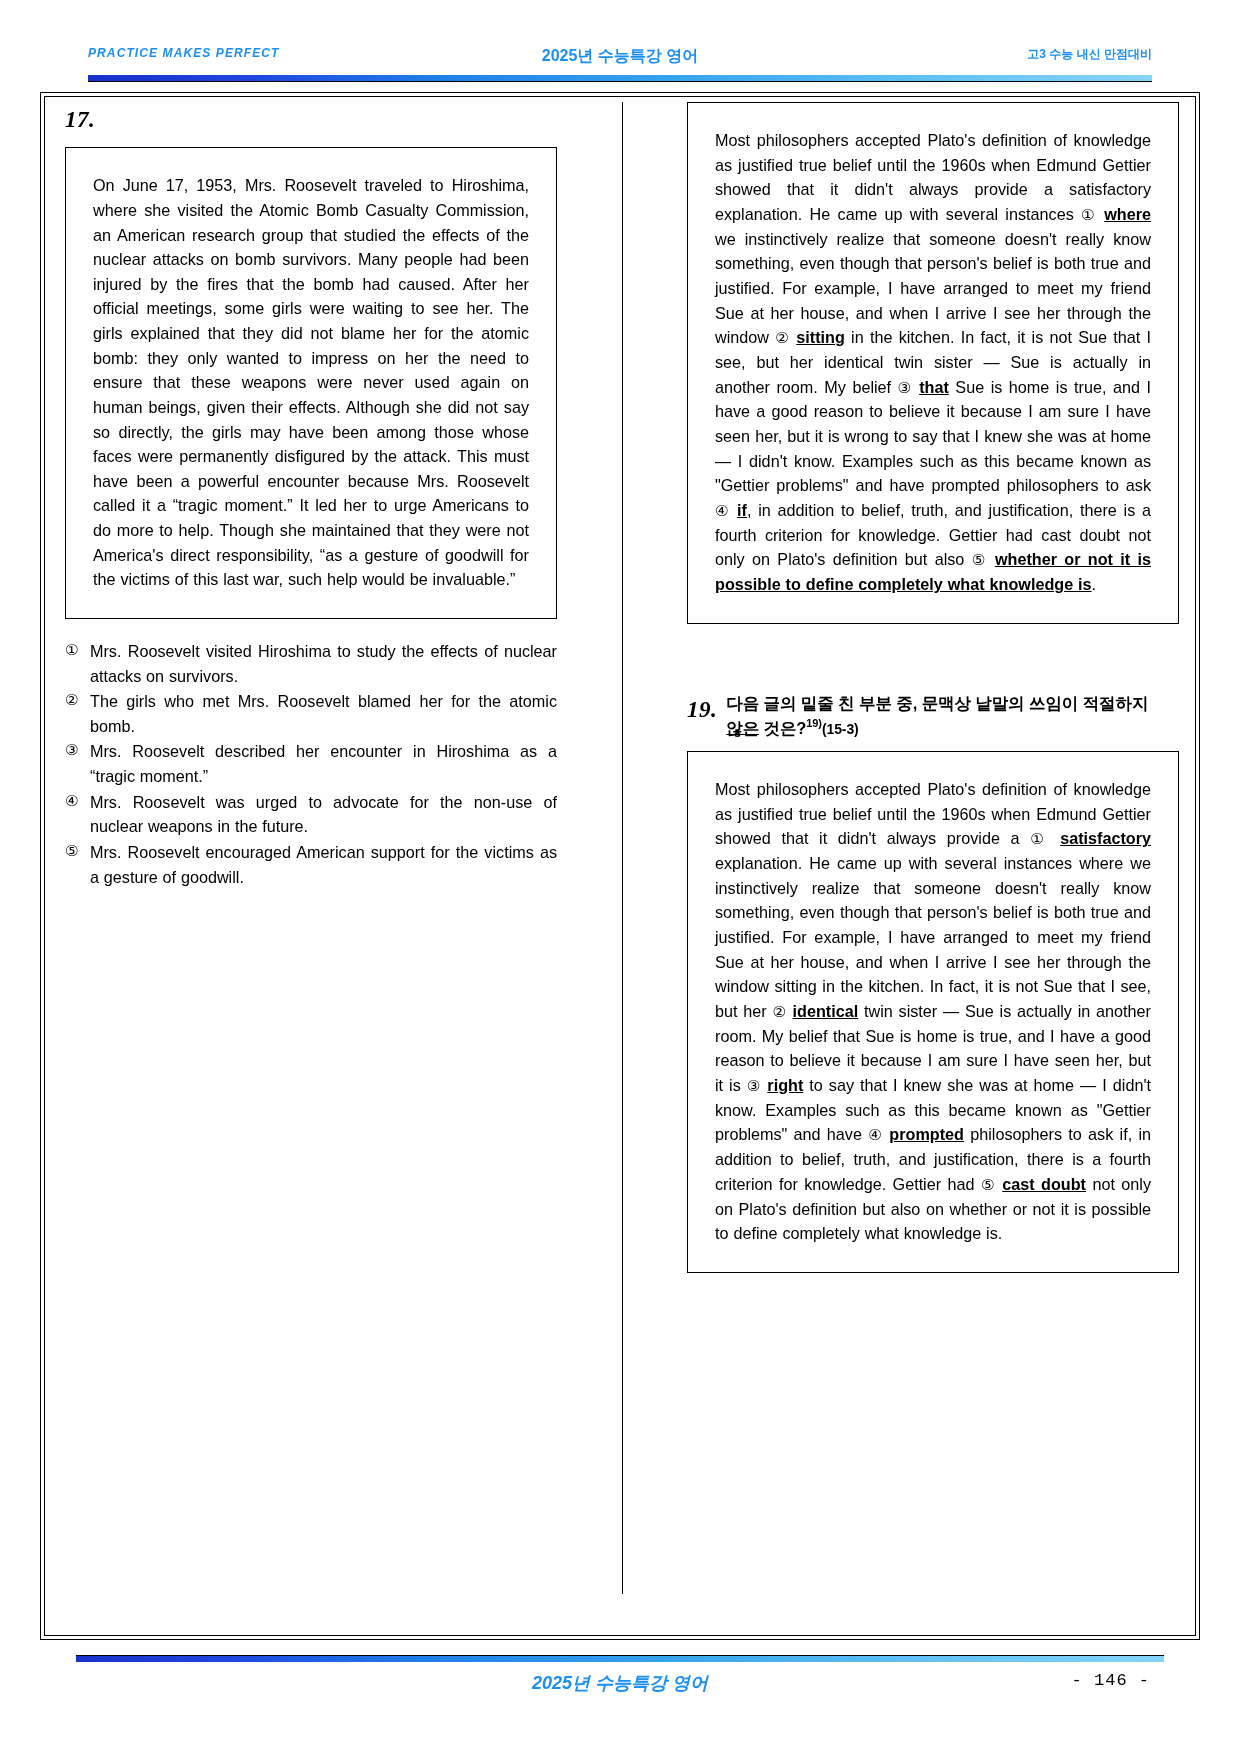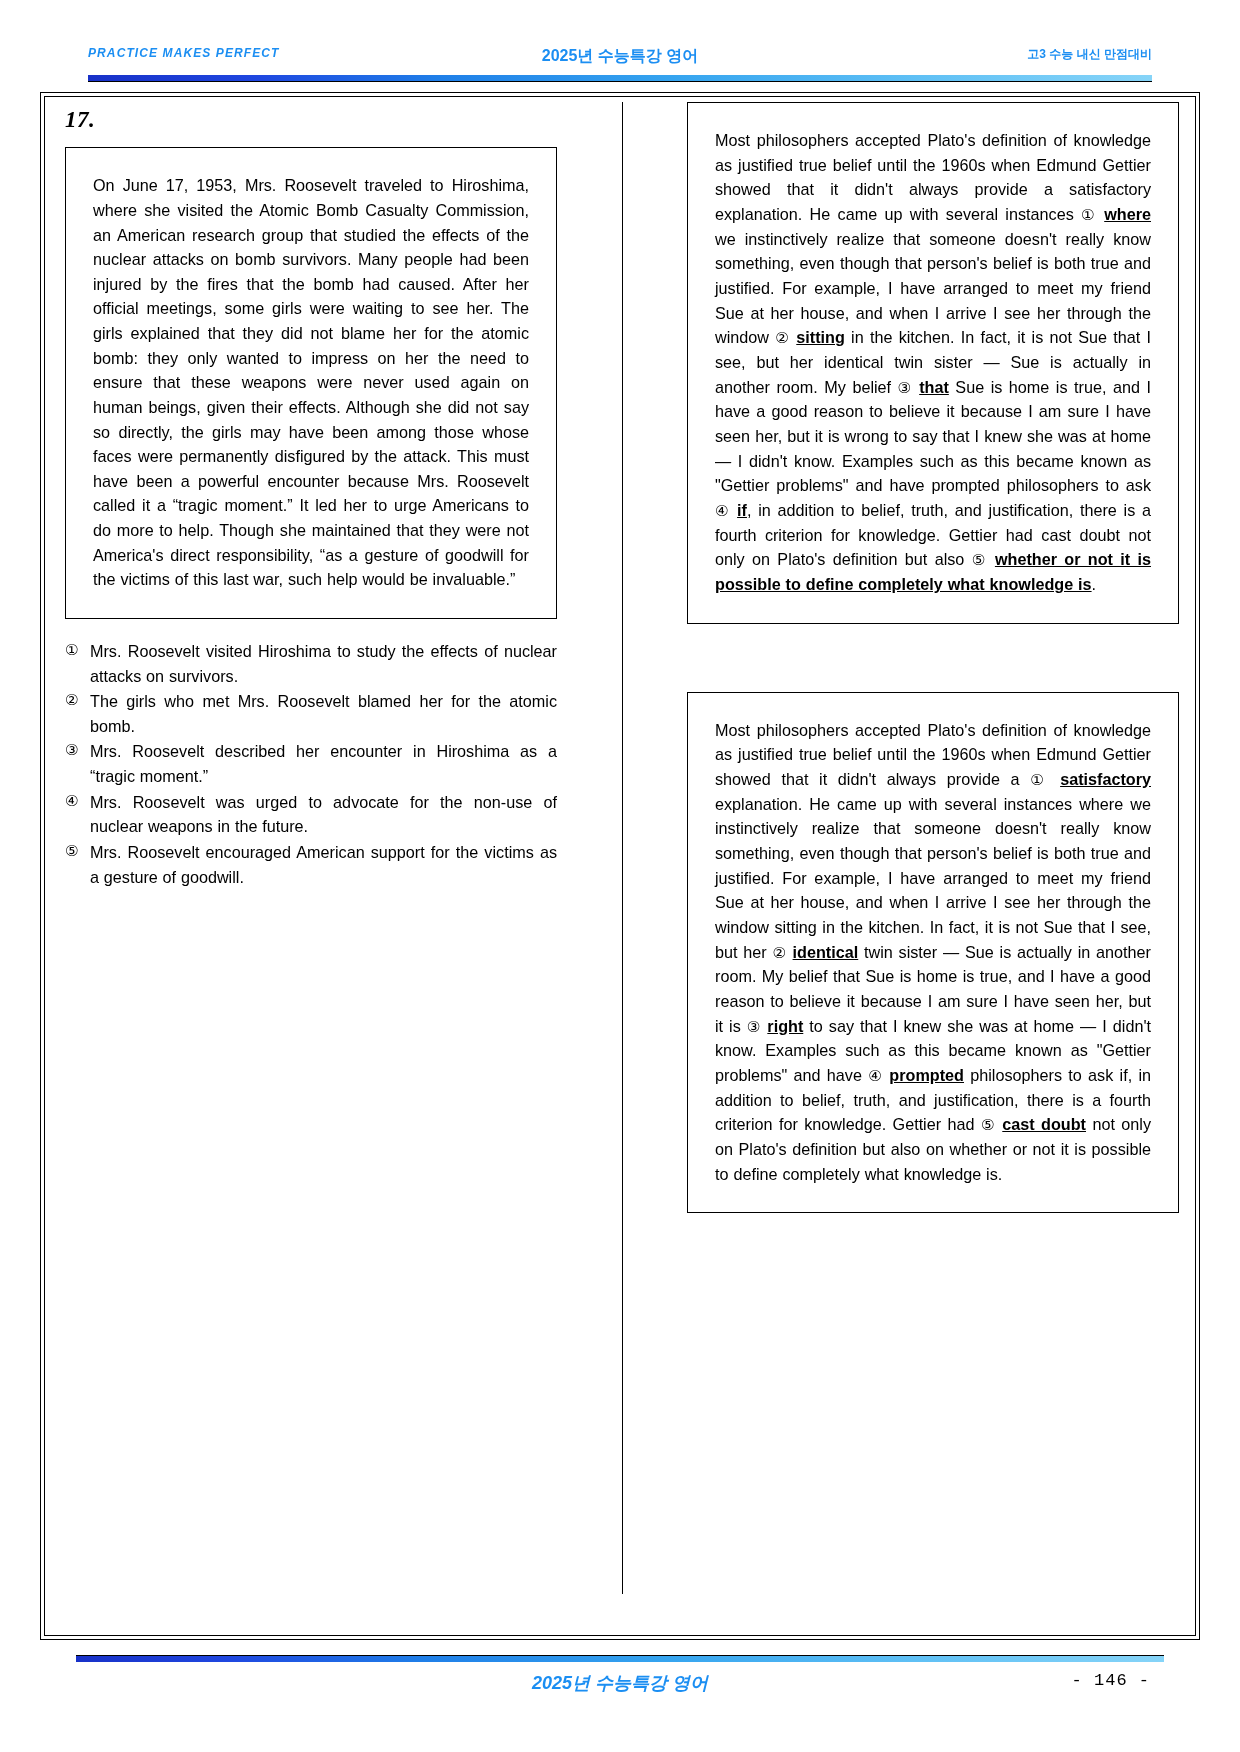--- a/index.html
+++ b/index.html
@@ -258,20 +258,24 @@
 
     <div class="col">
 
 
       <div class="passage">
         <p><span>Most philosophers accepted Plato's definition of knowledge as justified true belief until the 1960s when Edmund Gettier showed that it didn't always provide a satisfactory explanation. He came up with several instances </span><span class="circ">①</span><span> </span><span class="u">where</span><span> we instinctively realize that someone doesn't really know something, even though that person's belief is both true and justified. For example, I have arranged to meet my friend Sue at her house, and when I arrive I see her through the window </span><span class="circ">②</span><span> </span><span class="u">sitting</span><span> in the kitchen. In fact, it is not Sue that I see, but her identical twin sister — Sue is actually in another room. My belief </span><span class="circ">③</span><span> </span><span class="u">that</span><span> Sue is home is true, and I have a good reason to believe it because I am sure I have seen her, but it is wrong to say that I knew she was at home — I didn't know. Examples such as this became known as "Gettier problems" and have prompted philosophers to ask </span><span class="circ">④</span><span> </span><span class="u">if</span><span>, in addition to belief, truth, and justification, there is a fourth criterion for knowledge. Gettier had cast doubt not only on Plato's definition but also </span><span class="circ">⑤</span><span> </span><span class="u">whether or not it is possible to define completely what knowledge is</span><span>.</span></p>
       </div>
 
       <div class="spacer-19"></div>
 
+      <div class="q-head">
+        <span class="q-num">19.</span>
+        <span class="q-text"><span>다음 글의 밑줄 친 부분 중, 문맥상 낱말의 쓰임이 적절하지 </span><span class="u">않은</span><span> 것은?</span><span class="sup">19)</span><span class="tag">(15-3)</span></span>
+      </div>
 
       <div class="passage">
         <p><span>Most philosophers accepted Plato's definition of knowledge as justified true belief until the 1960s when Edmund Gettier showed that it didn't always provide a </span><span class="circ">①</span><span> </span><span class="u">satisfactory</span><span> explanation. He came up with several instances where we instinctively realize that someone doesn't really know something, even though that person's belief is both true and justified. For example, I have arranged to meet my friend Sue at her house, and when I arrive I see her through the window sitting in the kitchen. In fact, it is not Sue that I see, but her </span><span class="circ">②</span><span> </span><span class="u">identical</span><span> twin sister — Sue is actually in another room. My belief that Sue is home is true, and I have a good reason to believe it because I am sure I have seen her, but it is </span><span class="circ">③</span><span> </span><span class="u">right</span><span> to say that I knew she was at home — I didn't know. Examples such as this became known as "Gettier problems" and have </span><span class="circ">④</span><span> </span><span class="u">prompted</span><span> philosophers to ask if, in addition to belief, truth, and justification, there is a fourth criterion for knowledge. Gettier had </span><span class="circ">⑤</span><span> </span><span class="u">cast doubt</span><span> not only on Plato's definition but also on whether or not it is possible to define completely what knowledge is.</span></p>
       </div>
 
     </div>
 
   </div>
 
  </div>

